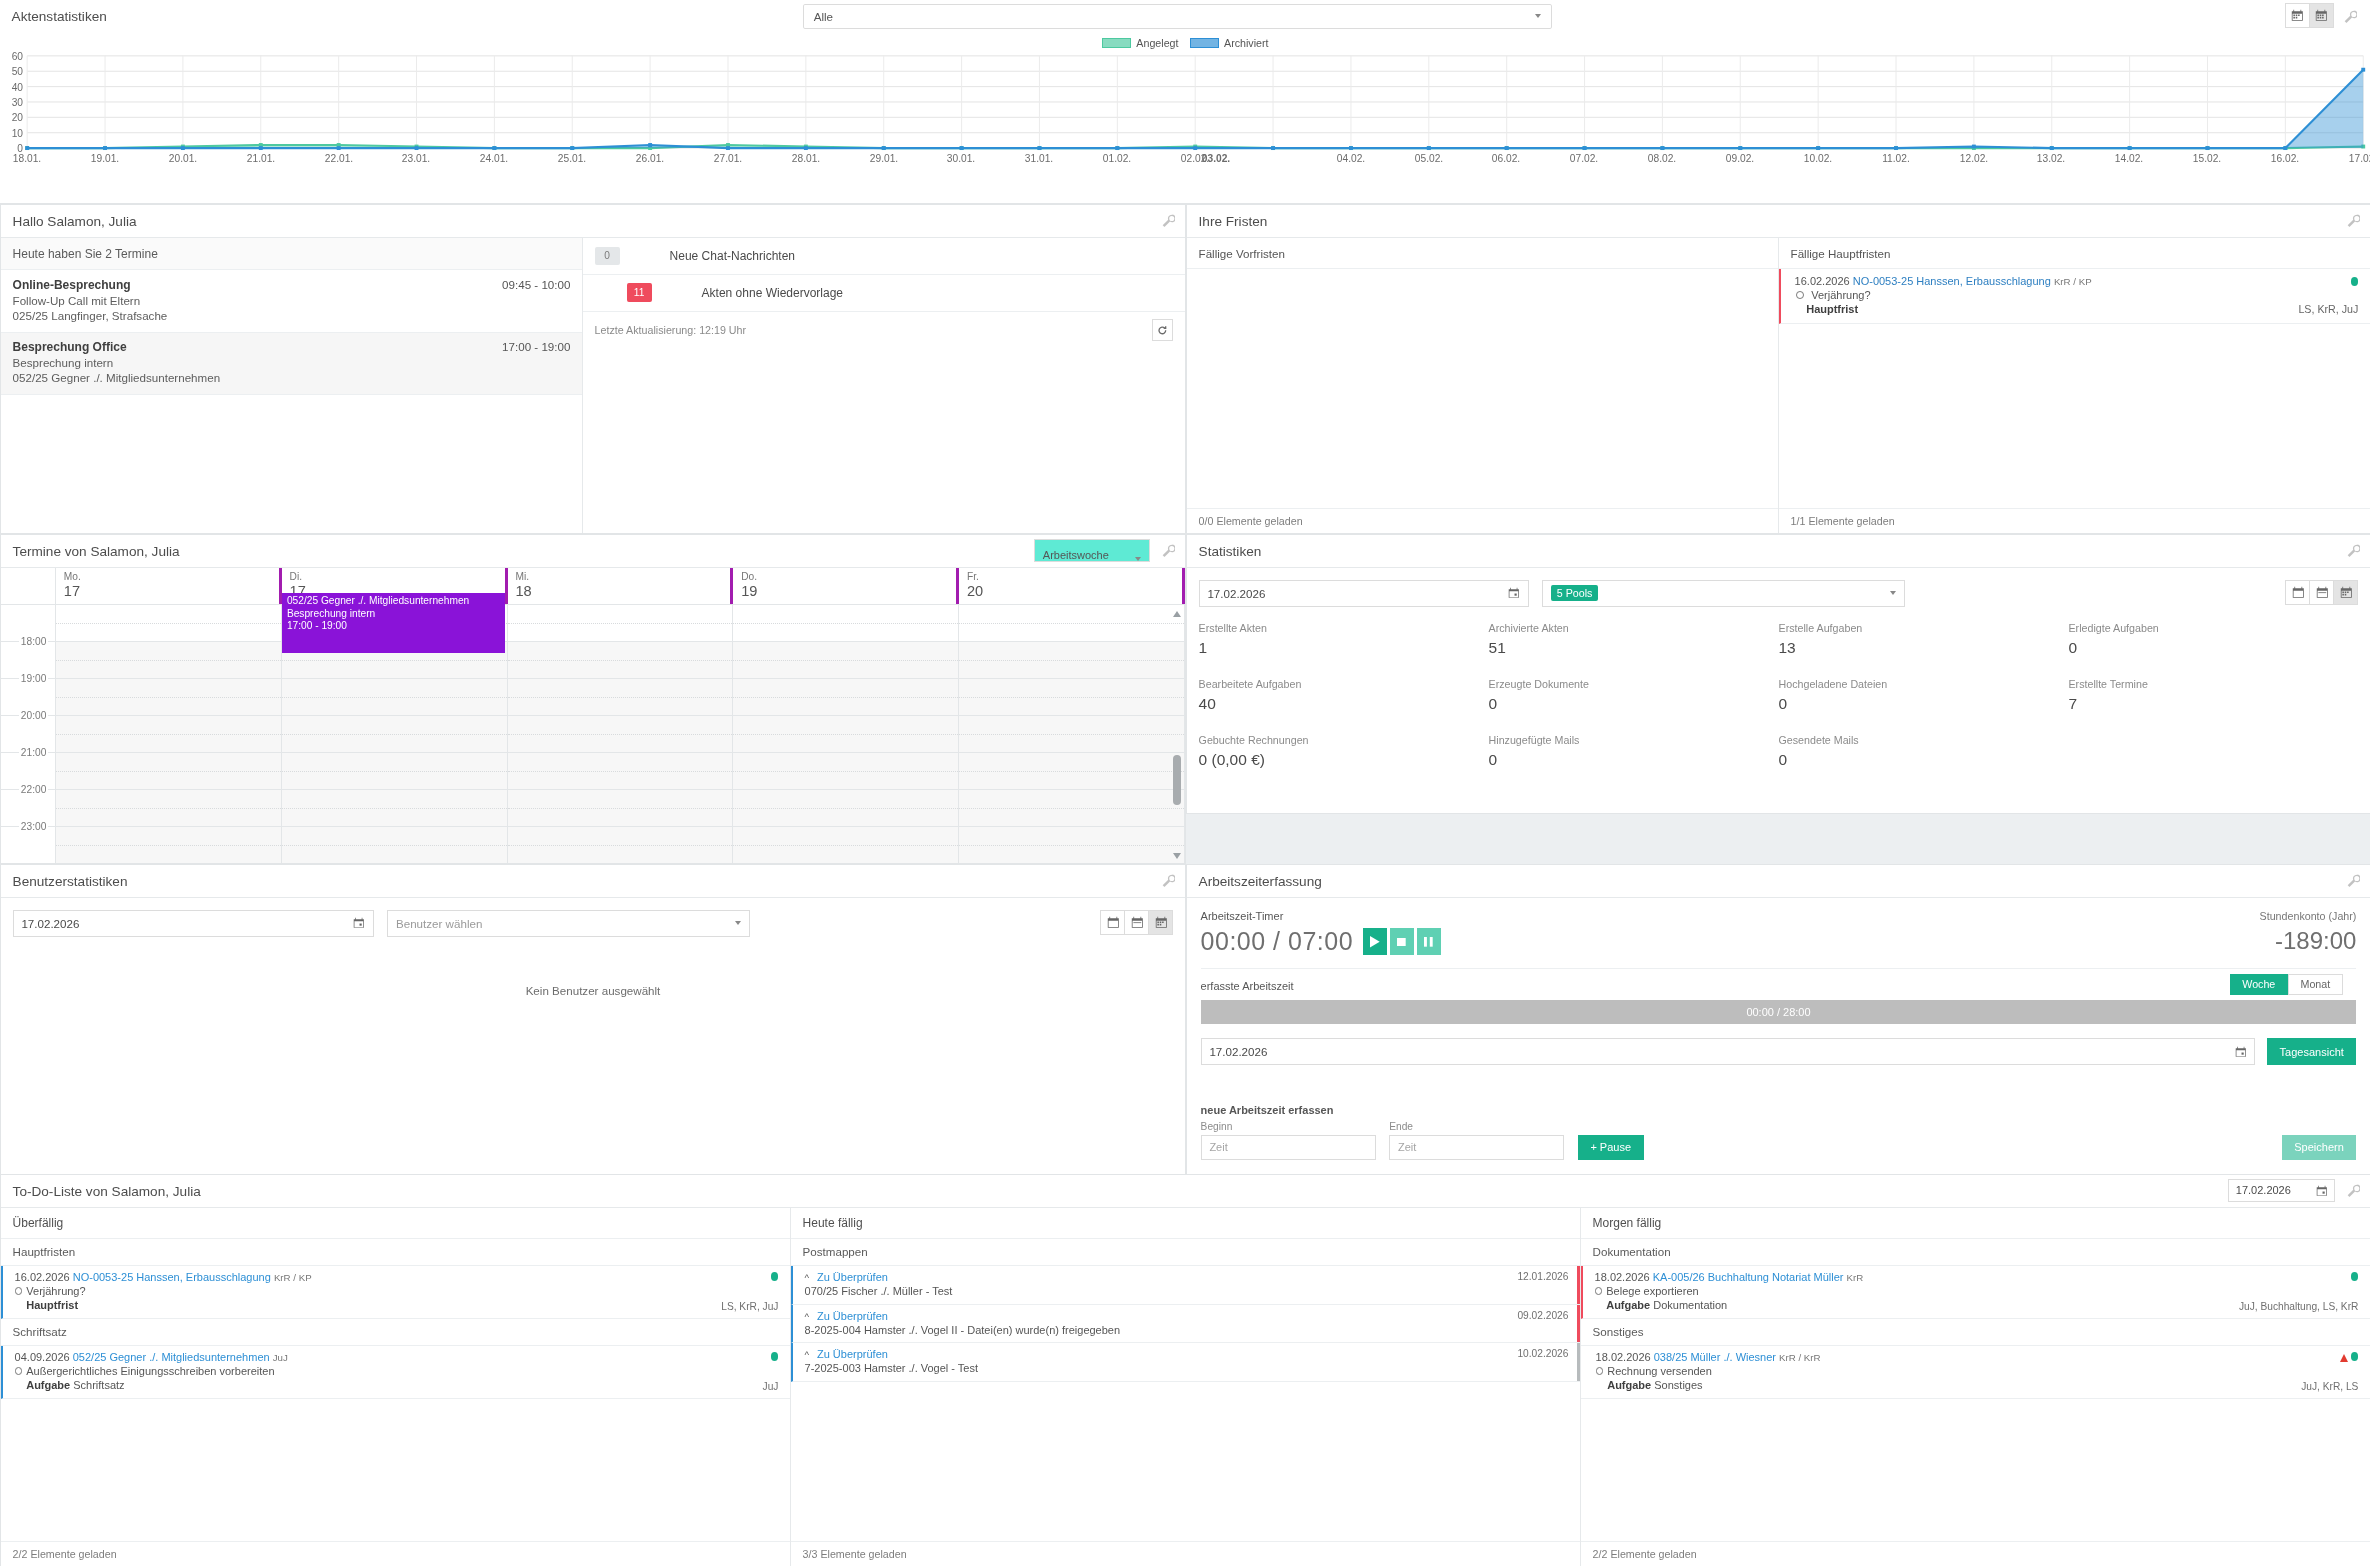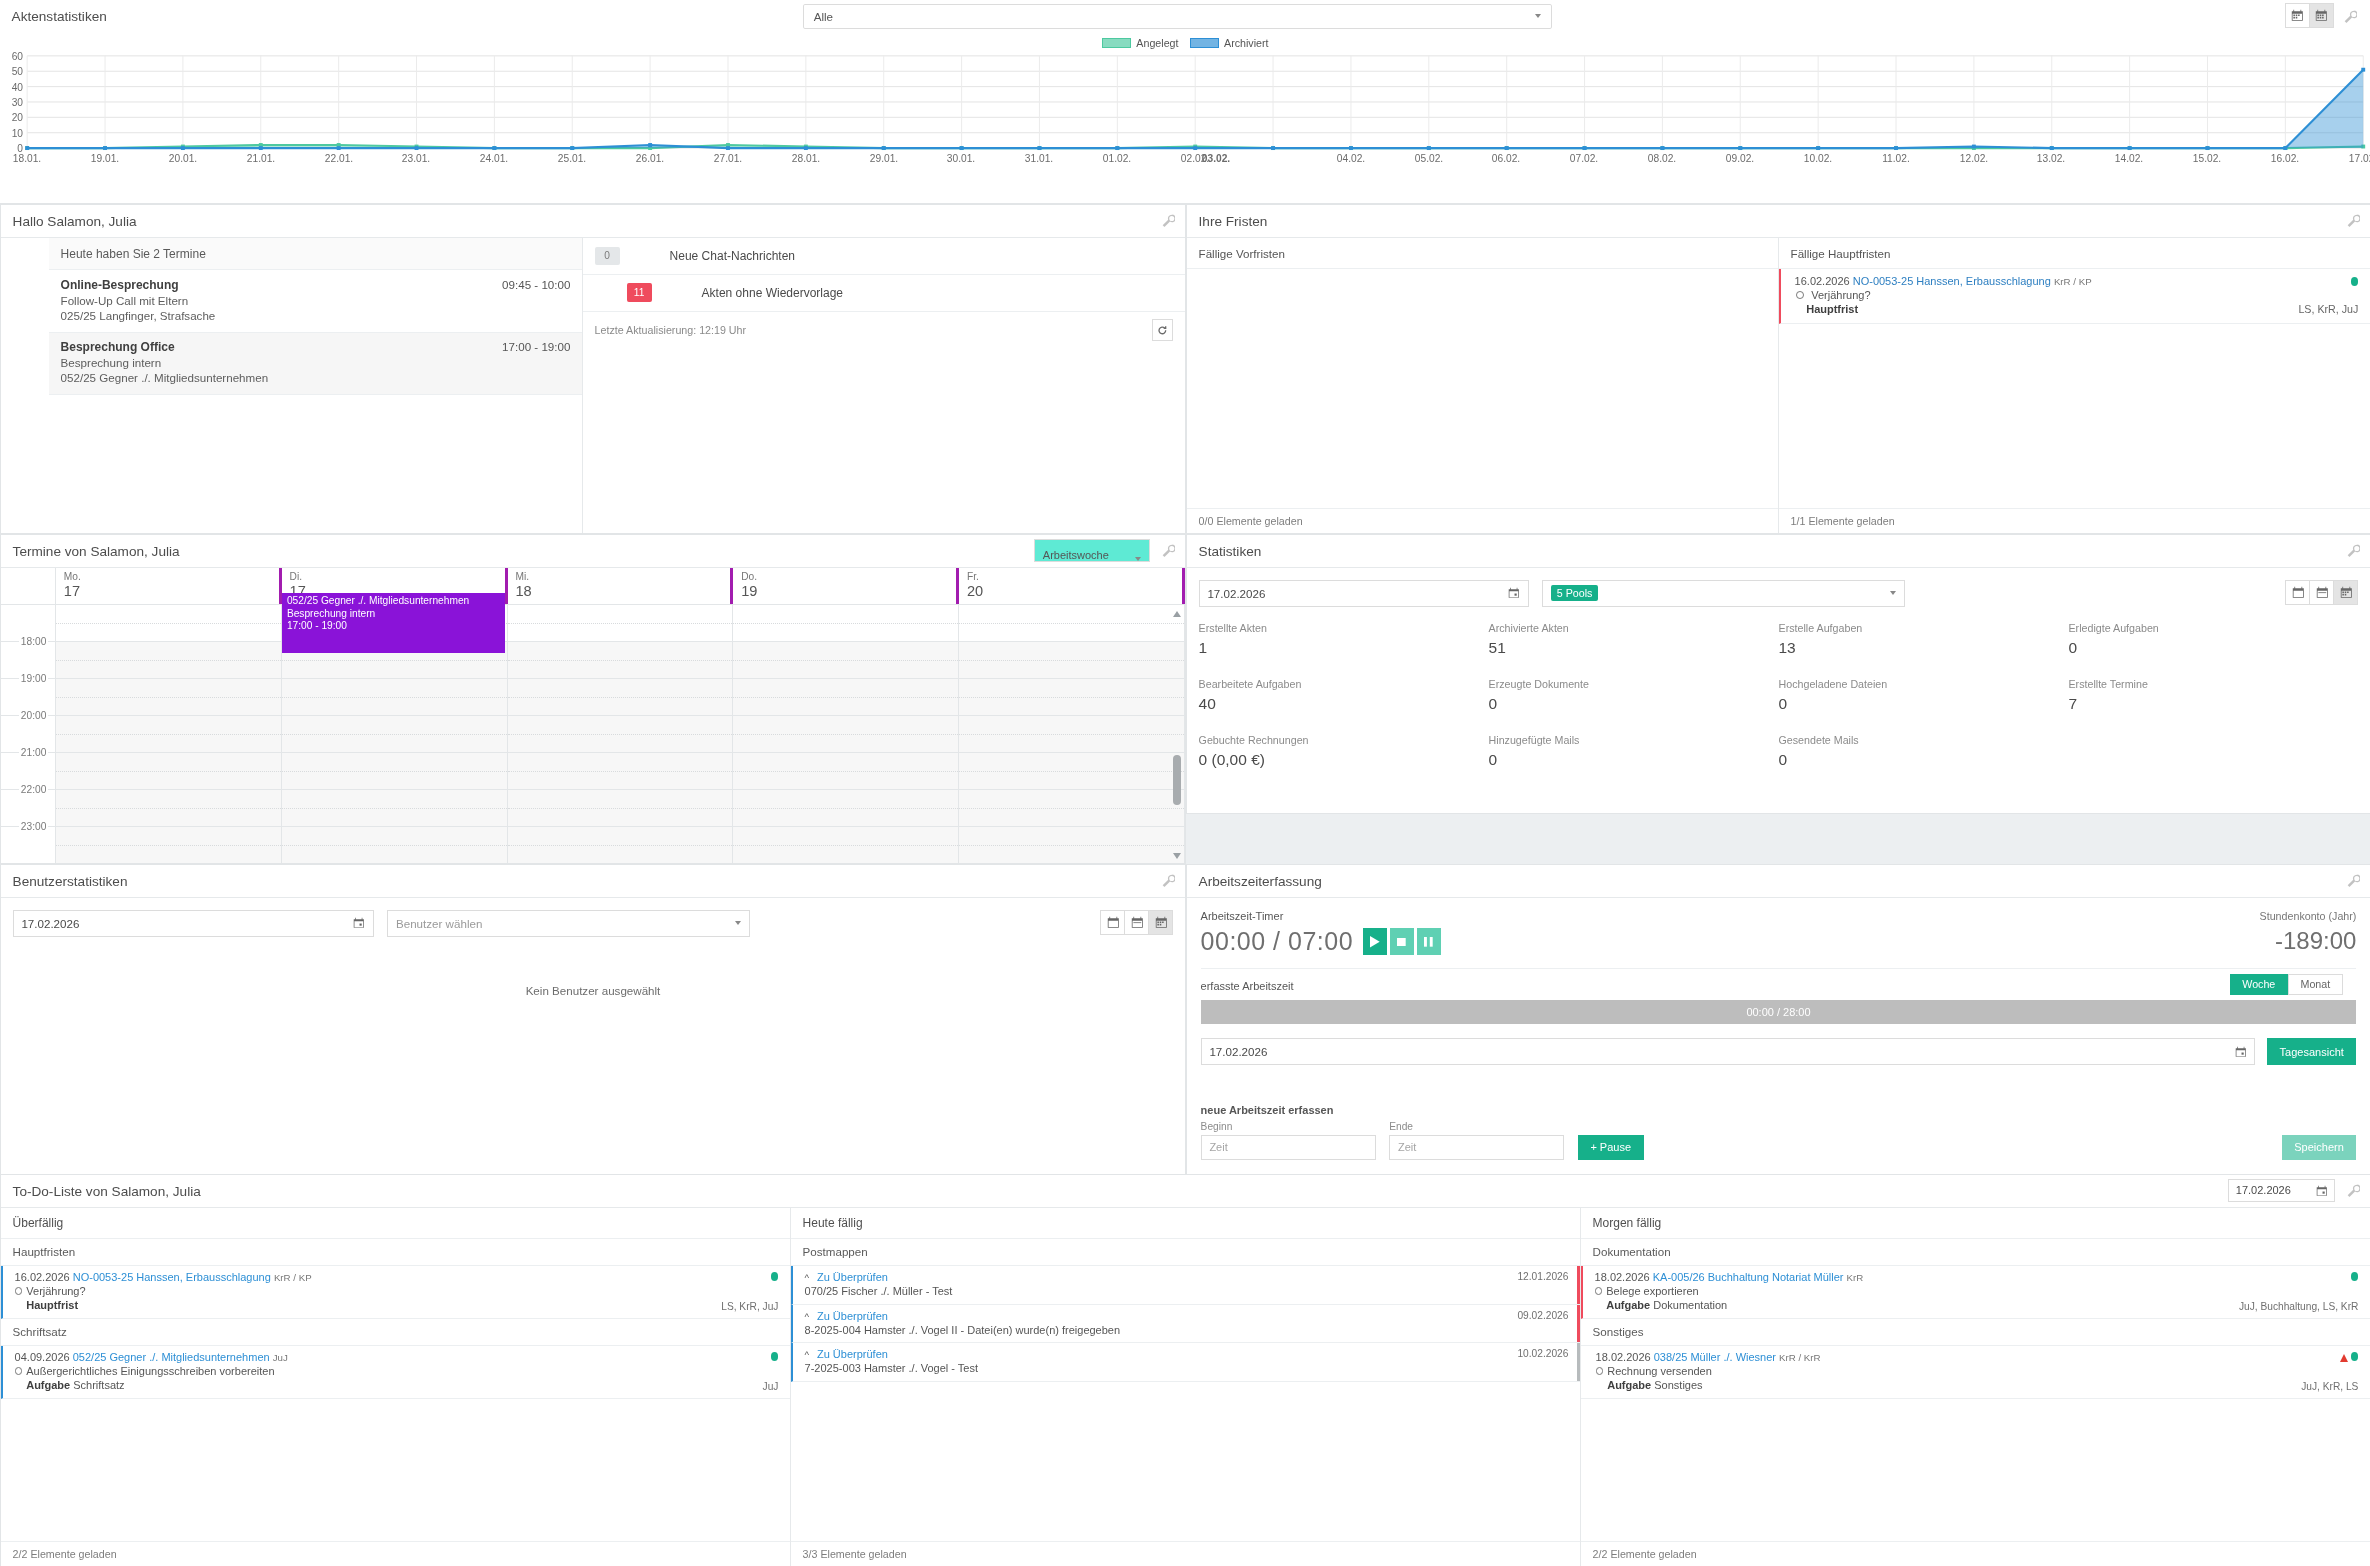--- a/index.html
+++ b/index.html
@@ -47,21 +47,21 @@
   .legend-item { display:flex; align-items:center; gap:4.9px; }
   .legend-swatch { width:29px; height:10.7px; border:1.5px solid; }
   #plot-wrap { position:absolute; left:0; top:50px; width:2371px; height:102px; }
   #xlabels { position:absolute; left:0; top:153px; width:2371px; height:19.4px; }
   .xtick { position:absolute; font-size:10.2px; color:#6b6b6b; transform:translateX(-50%); white-space:nowrap; }
   .ytick { position:absolute; font-size:10.2px; color:#6b6b6b; right:1.9px; transform:translateY(-50%); }
 
   
   #greeting-panel { left:0; top:204px; width:1186px; height:330px; }
   .greet-body { display:flex; height: calc(100% - 33px); }
-  .greet-left { width: 582px; border-right:1px solid #e6e9eb;padding-left:48px; }
+  .greet-left { width: 582px; border-right:1px solid #e6e9eb; }
   .greet-sub { padding:8.7px 11.6px; font-size:12px; color:#5a5a5a; background:#fafafa; border-bottom:1px solid #eceff1;}
   .appt { padding:7.8px 11.6px 9.7px 11.6px; border-bottom:1px solid #eceff1; position:relative; }
   .appt.shaded { background:#f6f6f6; }
   .appt-title { font-weight:bold; font-size:12px; color:#3f3f3f; }
   .appt-time { position:absolute; right:11.6px; top:7.8px; font-size:11.6px; color:#555; }
   .appt-line { font-size:11.6px; color:#5d5d5d; margin-top:1.9px;}
   .greet-right { flex:1; }
   .notif { display:flex; align-items:center; padding:8.7px 11.6px; border-bottom:1px solid #eceff1; }
   .badge { min-width:25px; height:18.4px; display:flex; align-items:center; justify-content:center;
            font-size:10.2px; border-radius:1.9px; color:#fff; padding:0 5.8px; }

